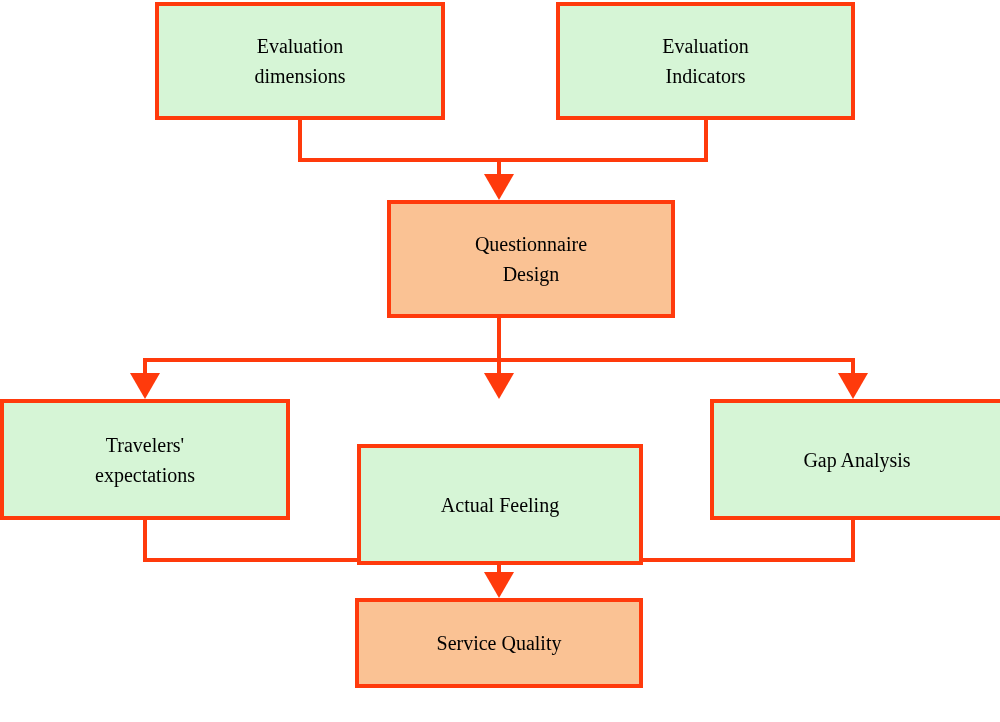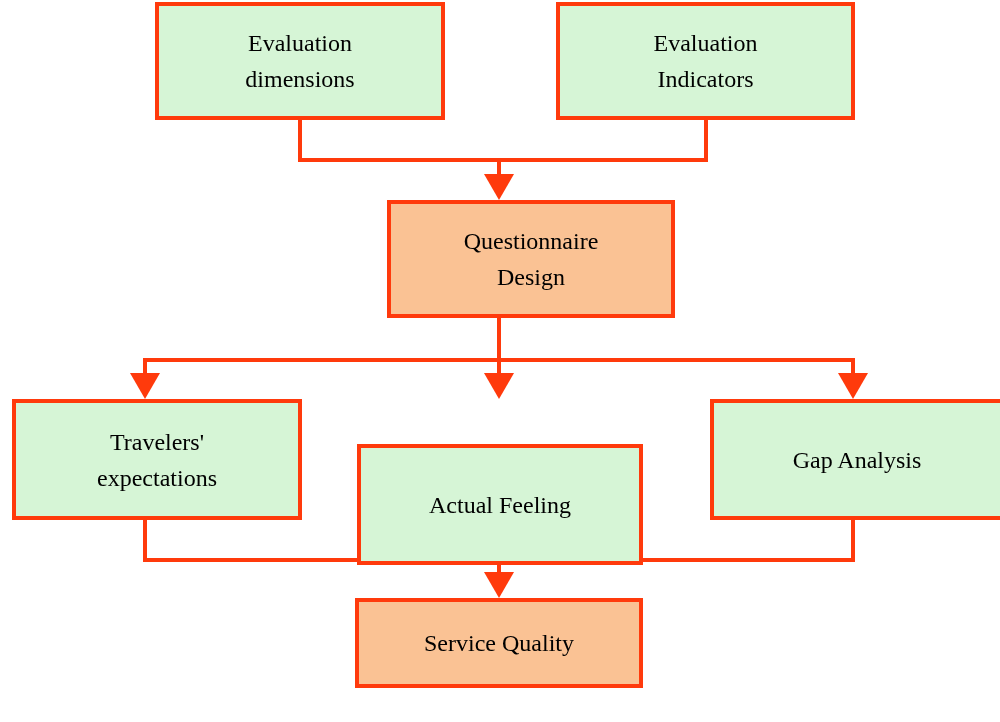--- a/index.html
+++ b/index.html
@@ -23,21 +23,21 @@
     position:absolute;width:0;height:0;
     border-left:15px solid transparent;
     border-right:15px solid transparent;
     border-top:26px solid var(--connector);
   }
   .node{
     position:absolute;box-sizing:border-box;
     border:4px solid var(--connector);
     display:flex;align-items:center;justify-content:center;
     text-align:center;
-    font-size:24px;line-height:1.5;
+    font-size:20px;line-height:1.5;
     color:var(--text);
     white-space:pre-line;
   }
   .node.green{background:var(--node-green);}
   .node.orange{background:var(--node-orange);}
 </style>
 </head>
 <body>
 
 <div class="canvas">
@@ -71,21 +71,21 @@
   <div class="node green" style="left:556px;top:2px;width:299px;height:118px;">
     <span>Evaluation
 Indicators</span>
   </div>
 
   <div class="node orange" style="left:355px;top:200px;width:288px;height:118px;margin-left:32px;">
     <span>Questionnaire
 Design</span>
   </div>
 
-  <div class="node green" style="left:12px;top:399px;width:290px;height:121px;">
+  <div class="node green" style="left:0px;top:399px;width:290px;height:121px;">
     <span>Travelers'
 expectations</span>
   </div>
 
   <div class="node green" style="left:357px;top:399px;width:286px;height:121px;margin-top:45px;">
     <span>Actual Feeling</span>
   </div>
 
   <div class="node green" style="left:710px;top:399px;width:294px;height:121px;">
     <span>Gap Analysis</span>

